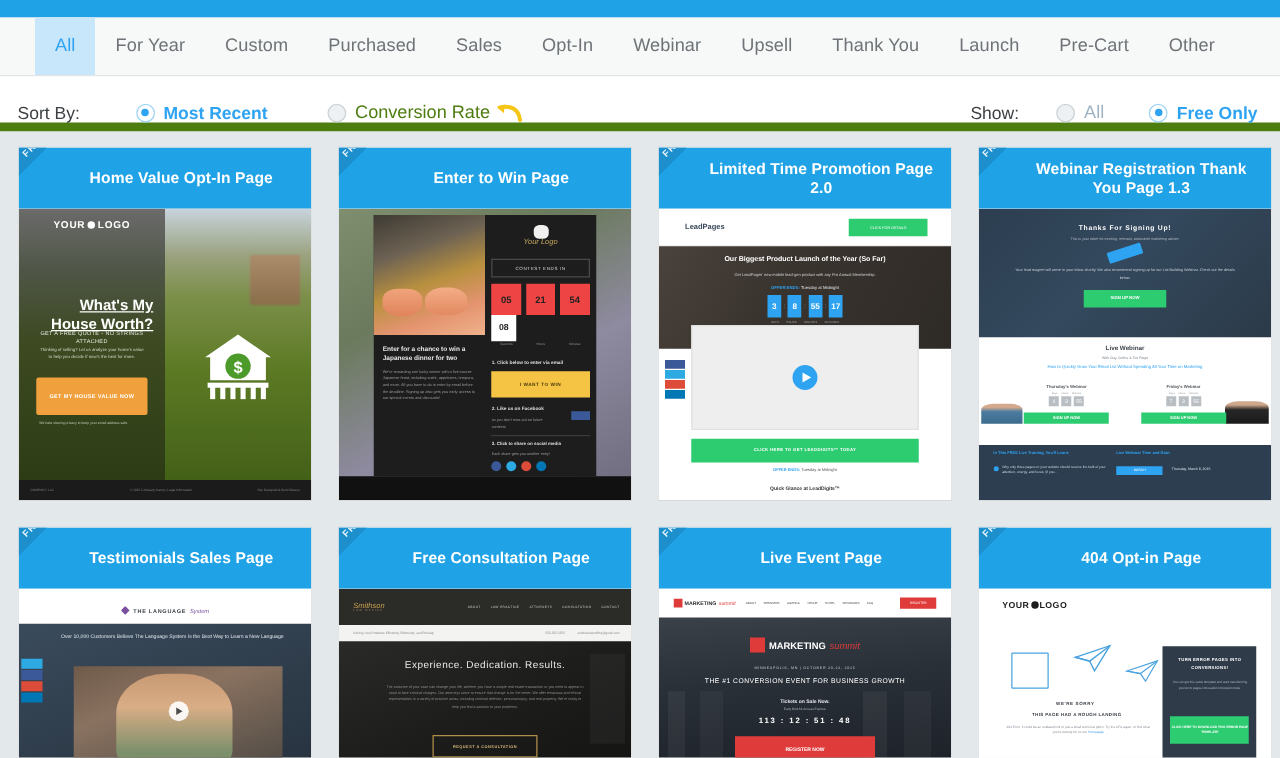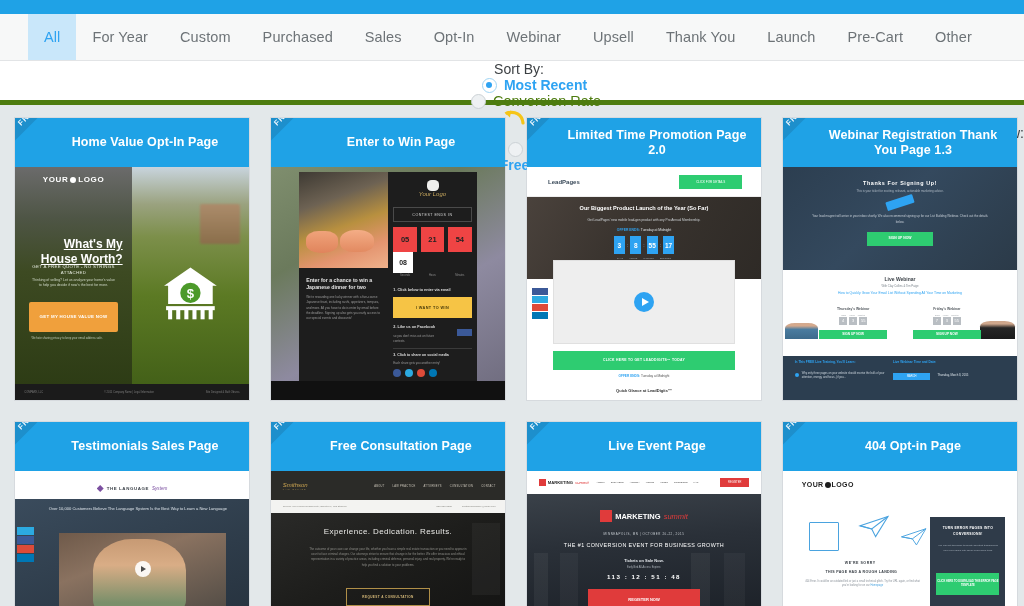--- a/index.html
+++ b/index.html
@@ -20,22 +20,22 @@
   .tab {
     display: flex; align-items: center; padding: 0 16px;
     font-size: 14.5px; color: #6d7377; white-space: nowrap;
     cursor: pointer; letter-spacing: .1px;
   }
   .tab.active { background: #c9e7fa; color: #2ea3f2; }
 
   
   .sortbar {
     height: 44px; background: #ffffff;
-    border-bottom: 5px solid #4d7c0f;
-    display: flex; align-items: center; position: relative; flex-direction: column;
+    border-bottom: 7px solid #4d7c0f;
+    display: flex; align-items: flex-end; position: relative;
   }
   .sort-label { font-size: 14px; color: #3b3f42; margin-left: 14px; font-weight: 400; }
   .radio-group { display: flex; align-items: center; cursor: pointer; }
   .radio {
     width: 15px; height: 15px; border-radius: 50%;
     border: 1px solid #ccd2d6; background: #eef1f3;
     display: inline-block; position: relative; flex: none;
   }
   .radio.on { border-color: #9fd4f3; background: #fff; }
   .radio.on::after {

